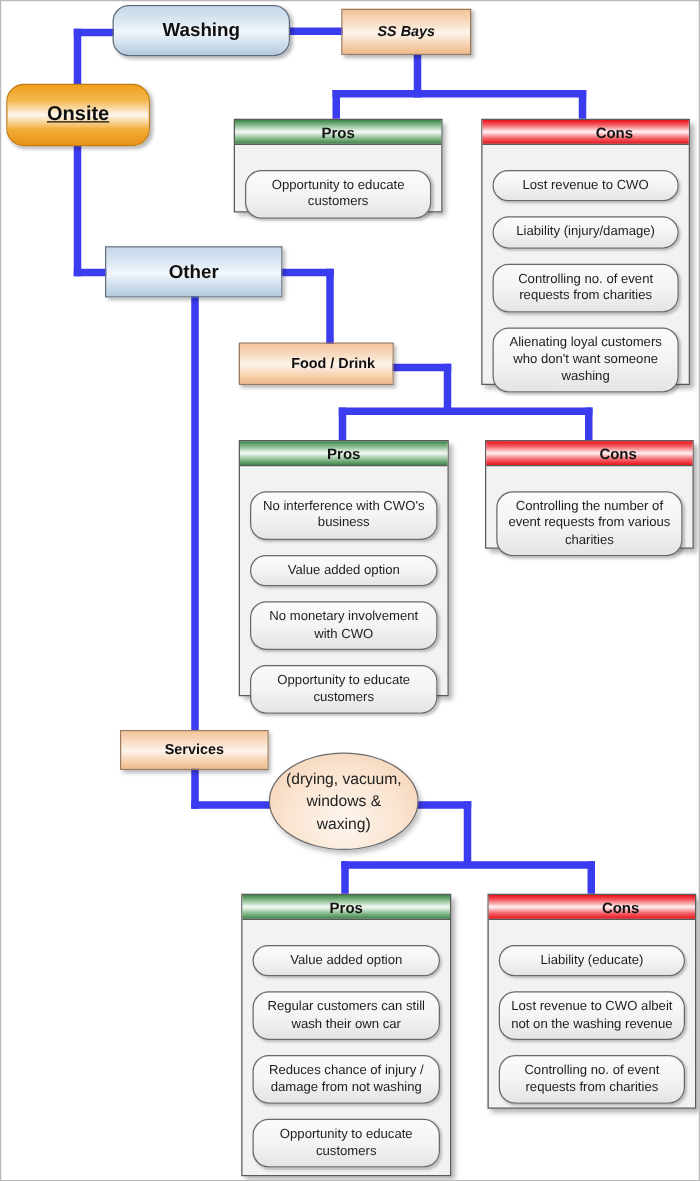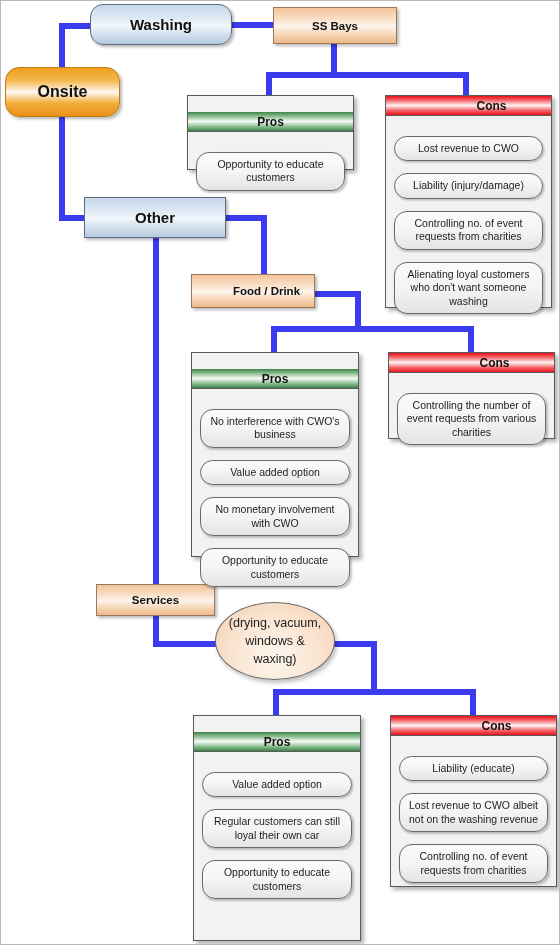--- a/index.html
+++ b/index.html
@@ -38,20 +38,21 @@
   .node-peach{
     background:linear-gradient(to bottom,#f3c49a 0%,#f8ddc4 30%,#fdf4ec 52%,#f6d1ae 80%,#efb98a 100%);
     font-size:11.5px;
     border-color:#9b7a5c;
   }
   .node-orange{
     background:linear-gradient(to bottom,#efa01e 0%,#f3b74c 26%,#fdf8f0 50%,#f2ad37 74%,#e8921a 100%);
     font-size:16px;
     border-radius:14px;
     border-color:#c07b12;
+    text-decoration:underline;
   }
   .node-ellipse{
     background:radial-gradient(ellipse at 50% 72%,#fdf6ef 0%,#fae3cf 55%,#f2cdaf 100%);
     border-radius:50%;
     border:1px solid #6b6b6b;
     font-weight:normal;
     font-size:12.5px;
     line-height:1.45;
     color:#222;
     box-shadow:2px 3px 4px rgba(0,0,0,.25);
@@ -68,21 +69,20 @@
   }
   .panel-head{
     height:20px;line-height:20px;
     text-align:center;
     font-size:12px;font-weight:bold;color:#141414;
     border-bottom:1px solid #5a5a5a;
     box-sizing:border-box;
   }
   .panel-head.pros{
     background:linear-gradient(to bottom,#3f8449 0%,#87bb8d 22%,#f6fbf6 50%,#8dbf93 76%,#3e8348 100%);
-    margin-top:16px;
   }
   .panel-head.cons{
     background:linear-gradient(to bottom,#e8111a 0%,#f2595f 20%,#fff3f3 50%,#f4666c 76%,#e8111a 100%);
     padding-left:46px;
   }
   .panel-body{padding:8px 8px 9px 8px;}
   .pill{
     box-sizing:border-box;
     background:linear-gradient(to bottom,#fbfbfb 0%,#f4f4f4 50%,#e4e4e4 100%);
     border:1px solid #6a6a6a;
@@ -137,21 +137,21 @@
   <div class="line v" style="left:469px;top:688px;height:27px;"></div>
 
   <div class="node node-orange" style="left:4px;top:66px;width:115px;height:50px;">
     <span>Onsite</span>
   </div>
 
   <div class="node node-blue" style="left:89px;top:3px;width:142px;height:41px;border-radius:13px;">
     <span>Washing</span>
   </div>
 
-  <div class="node node-peach" style="left:272px;top:6px;width:124px;height:37px;">
+  <div class="node node-peach" style="left:272px;top:6px;width:104px;height:37px;font-style:italic;">
     <span>SS Bays</span>
   </div>
 
   <div class="node node-blue" style="left:83px;top:196px;width:142px;height:41px;">
     <span>Other</span>
   </div>
 
   <div class="node node-peach" style="left:190px;top:273px;width:124px;height:34px;padding-left:27px;">
     <span>Food / Drink</span>
   </div>
@@ -195,21 +195,22 @@
     <div class="panel-head cons">Cons</div>
     <div class="panel-body">
         <div class="pill">Controlling the number of event requests from various charities</div>
       </div>
   </div>
 
   <div class="panel" style="left:192px;top:714px;width:168px;height:226px;">
     <div class="panel-head pros">Pros</div>
     <div class="panel-body">
         <div class="pill">Value added option</div>
-        <div class="pill">Regular customers can still loyal their own car</div>
+        <div class="pill">Regular customers can still wash their own car</div>
+        <div class="pill">Reduces chance of injury / damage from not washing</div>
         <div class="pill">Opportunity to educate customers</div>
       </div>
   </div>
 
   <div class="panel" style="left:389px;top:714px;width:167px;height:172px;">
     <div class="panel-head cons">Cons</div>
     <div class="panel-body">
         <div class="pill">Liability (educate)</div>
         <div class="pill">Lost revenue to CWO albeit not on the washing revenue</div>
         <div class="pill">Controlling no. of event requests from charities</div>

